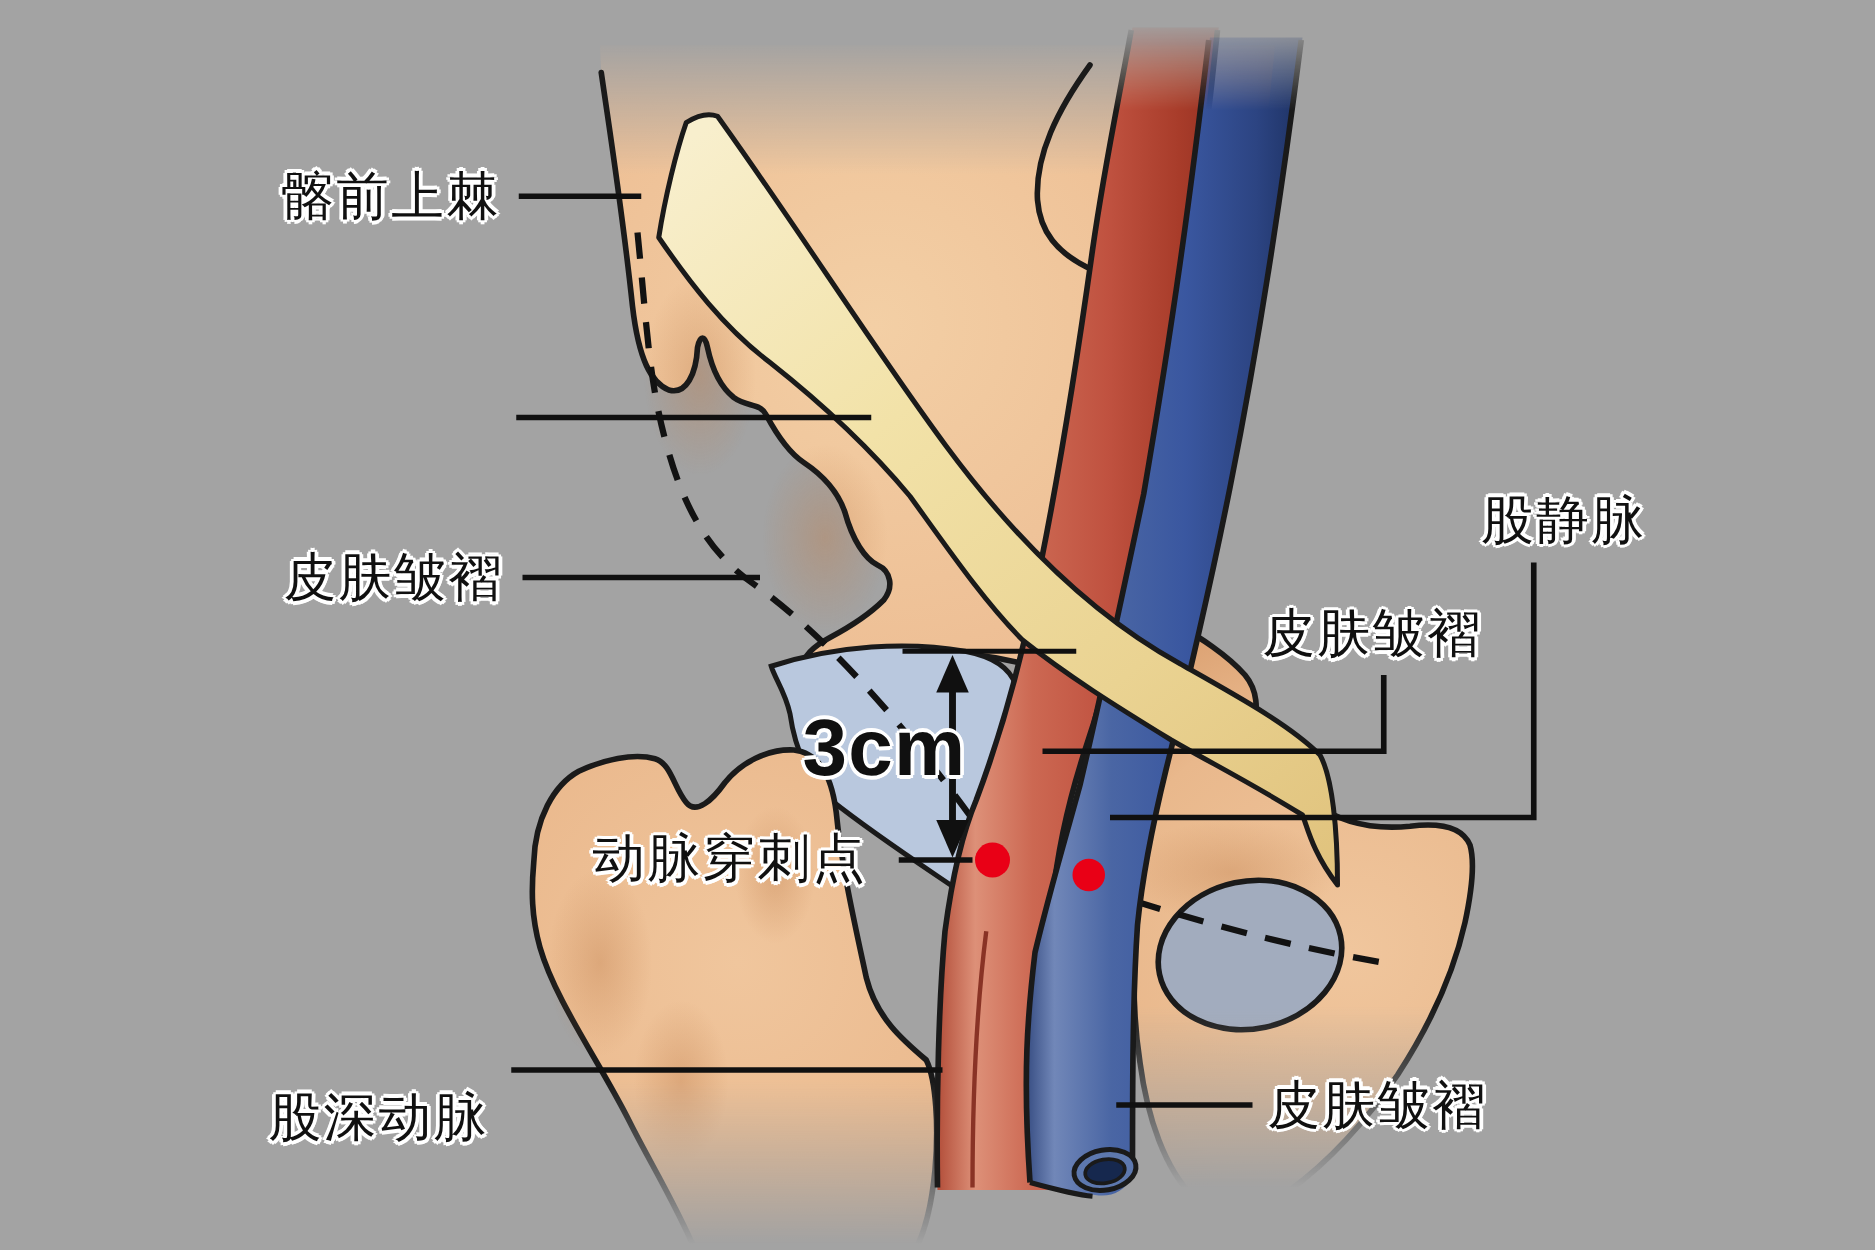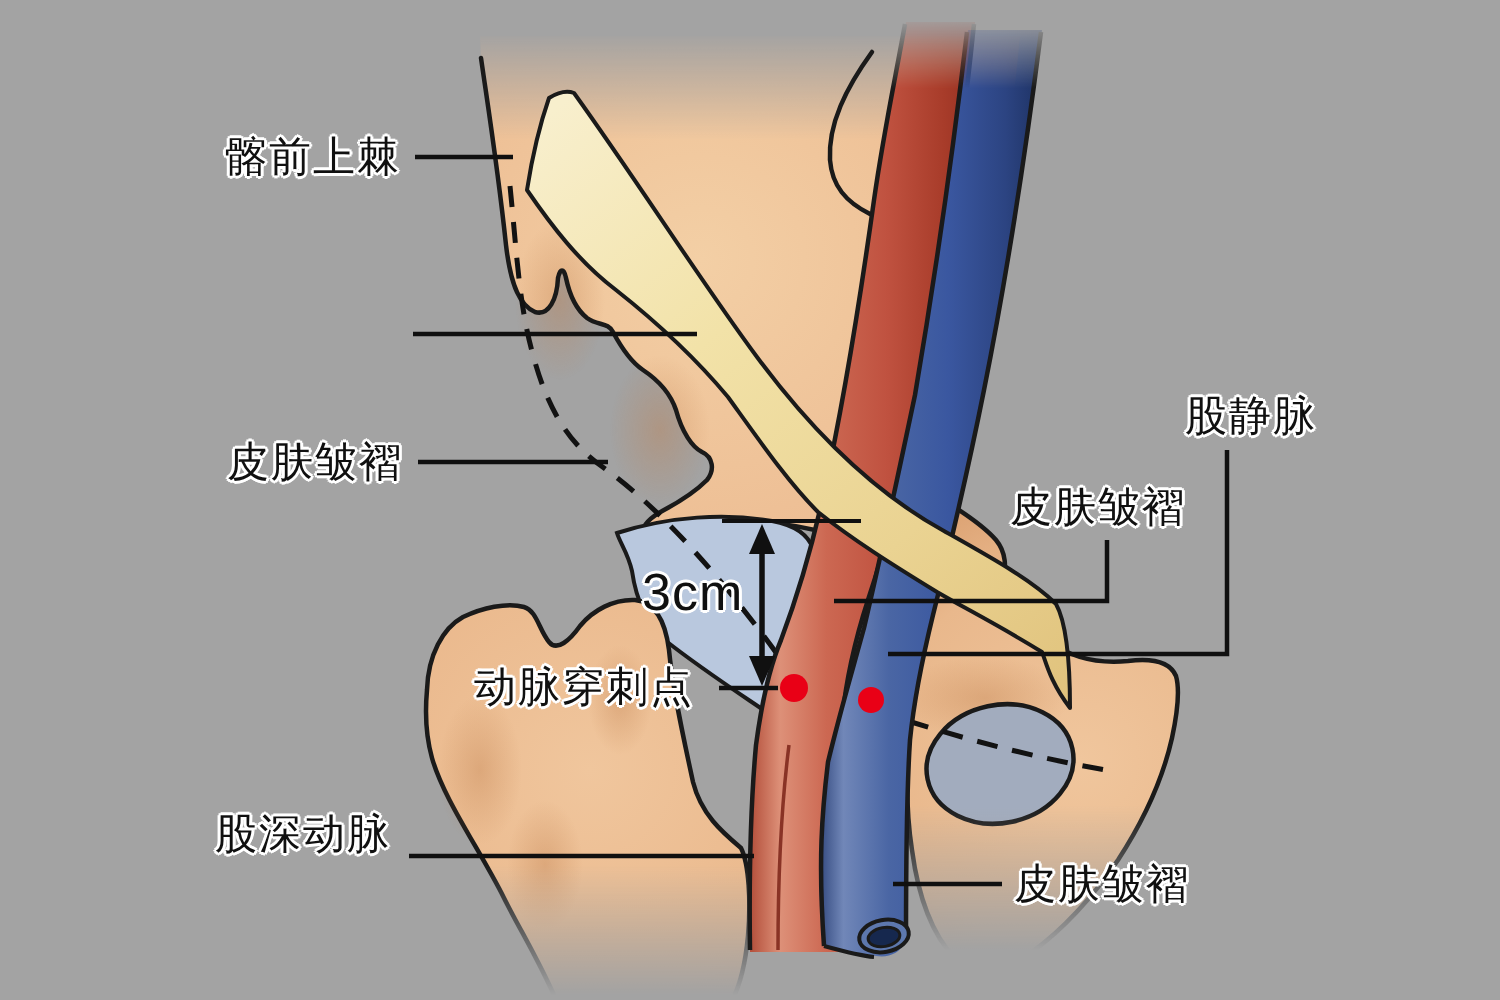--- a/index.html
+++ b/index.html
@@ -4,21 +4,21 @@
 <style>
   html,body{margin:0;padding:0;}
   body{width:1500px;height:1000px;overflow:hidden;
        font-family:"Liberation Sans","DejaVu Sans",sans-serif;}
   #stage{position:relative;width:1500px;height:1000px;background:#a3a3a3;}
   #art{position:absolute;left:0;top:0;}
   .lbl{position:absolute;font-size:42px;font-weight:500;color:#101010;
        letter-spacing:2px;white-space:nowrap;line-height:1;
        text-shadow:-3px 0 0 #fff,3px 0 0 #fff,0 -3px 0 #fff,0 3px 0 #fff,
                    -2px -2px 0 #fff,2px -2px 0 #fff,-2px 2px 0 #fff,2px 2px 0 #fff;}
-  .measure{font-size:52px;font-weight:400;letter-spacing:1px;}
+  .measure{font-size:64px;font-weight:700;letter-spacing:1px;}
 </style>
 </head>
 <body>
 
 <div id="stage">
 
 <svg id="art" width="1500" height="1000" viewBox="0 0 1500 1000">
   <defs>
     <linearGradient id="gFadeVessels" gradientUnits="userSpaceOnUse" x1="0" y1="16" x2="0" y2="88">
       <stop offset="0" stop-color="#000"></stop>
@@ -261,18 +261,18 @@
     <polygon fill="#101010" points="762,686 749,656 775,656"></polygon>
   </g>
 
   <circle cx="794" cy="688" r="14" fill="#e90016"></circle>
   <circle cx="871" cy="700" r="13" fill="#e90016"></circle>
 </svg>
 
   <div class="lbl" style="left:225px;top:136px;">髂前上棘</div>
   <div class="lbl" style="left:474px;top:666px;">动脉穿刺点</div>
   <div class="lbl" style="left:227px;top:441px;">皮肤皱褶</div>
-  <div class="lbl" style="left:215px;top:813px;">股深动脉</div>
+  <div class="lbl" style="left:215px;top:873px;">股深动脉</div>
   <div class="lbl" style="left:1153px;top:395px;margin-left:32px;">股静脉</div>
   <div class="lbl" style="left:1010px;top:486px;">皮肤皱褶</div>
   <div class="lbl" style="left:1014px;top:863px;">皮肤皱褶</div>
   <div class="lbl measure" style="left:642px;top:566px;">3cm</div>
 </div>
 
 </body></html>

